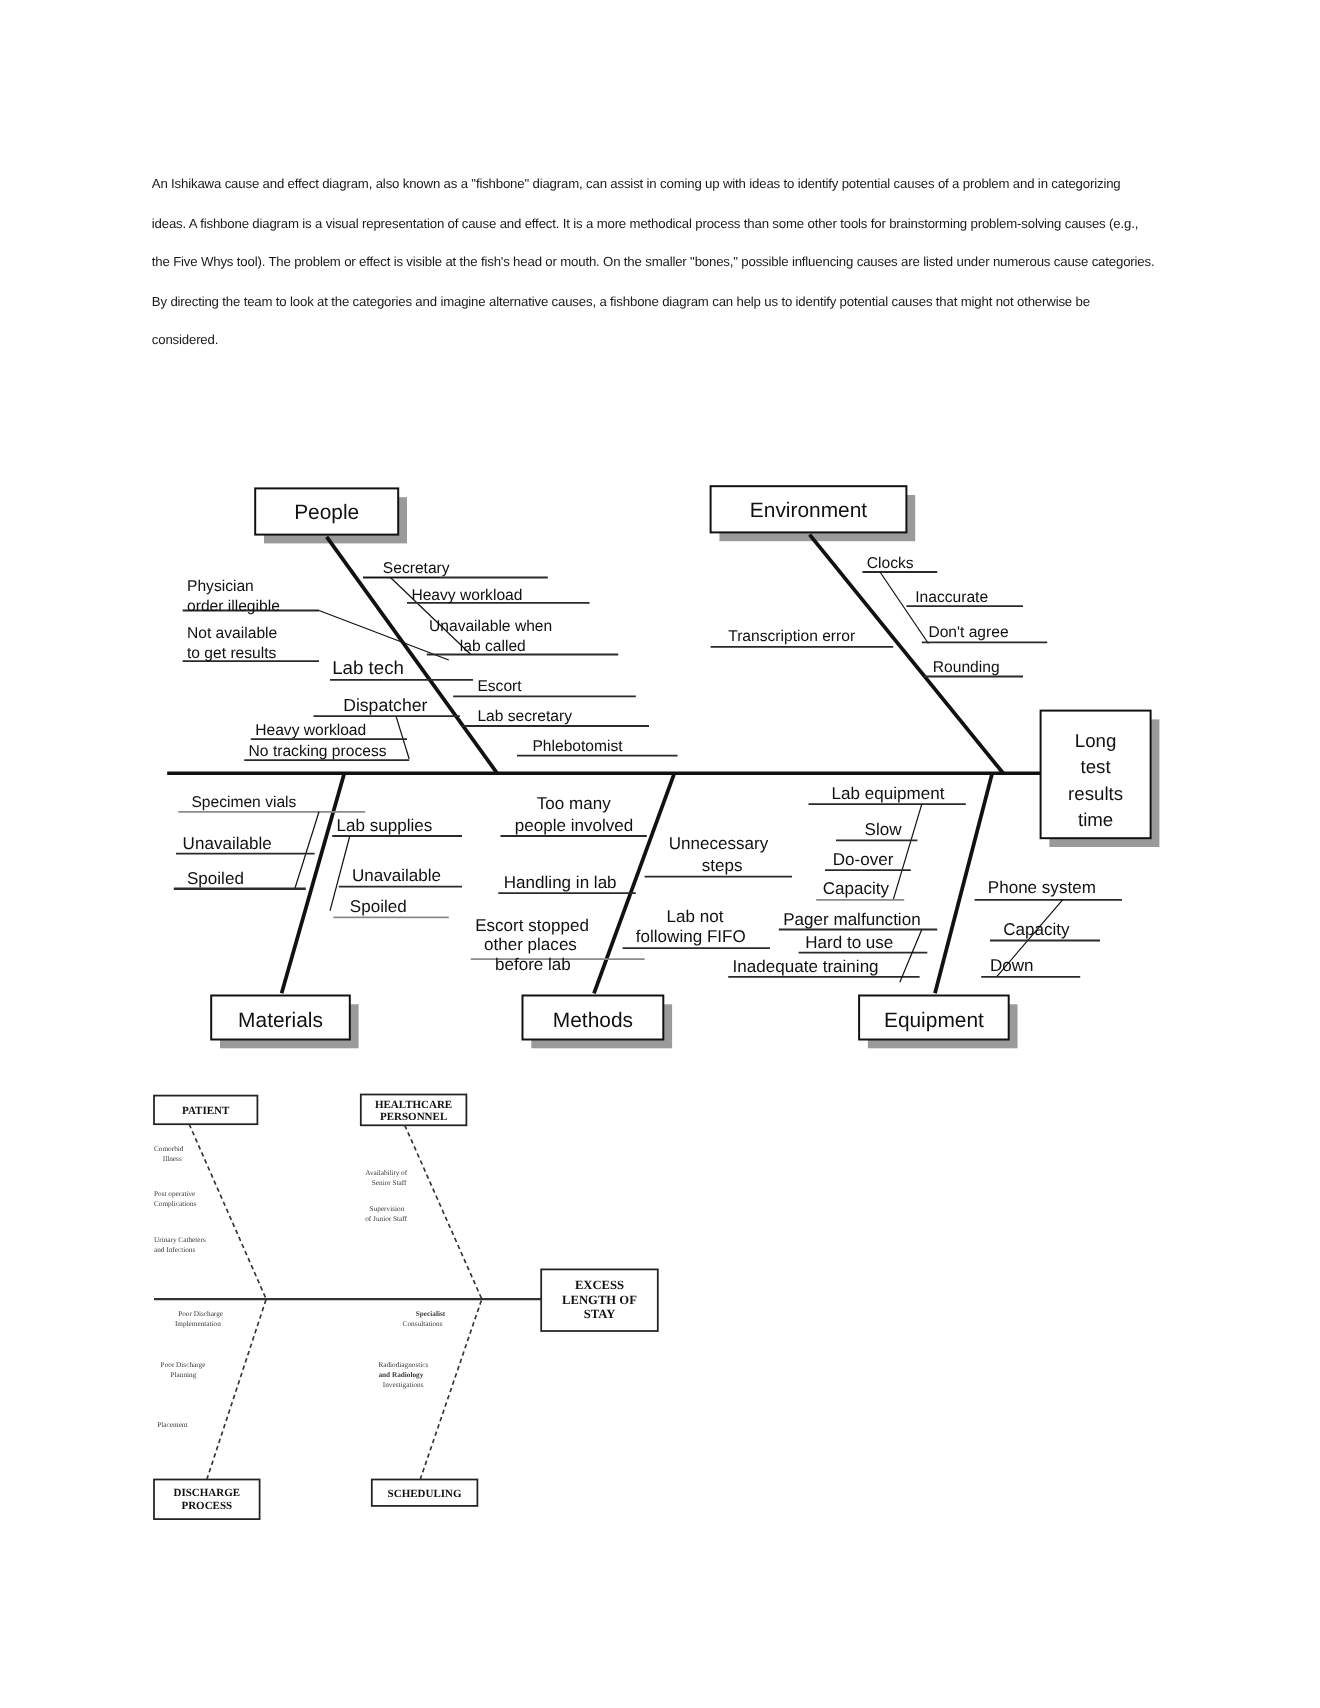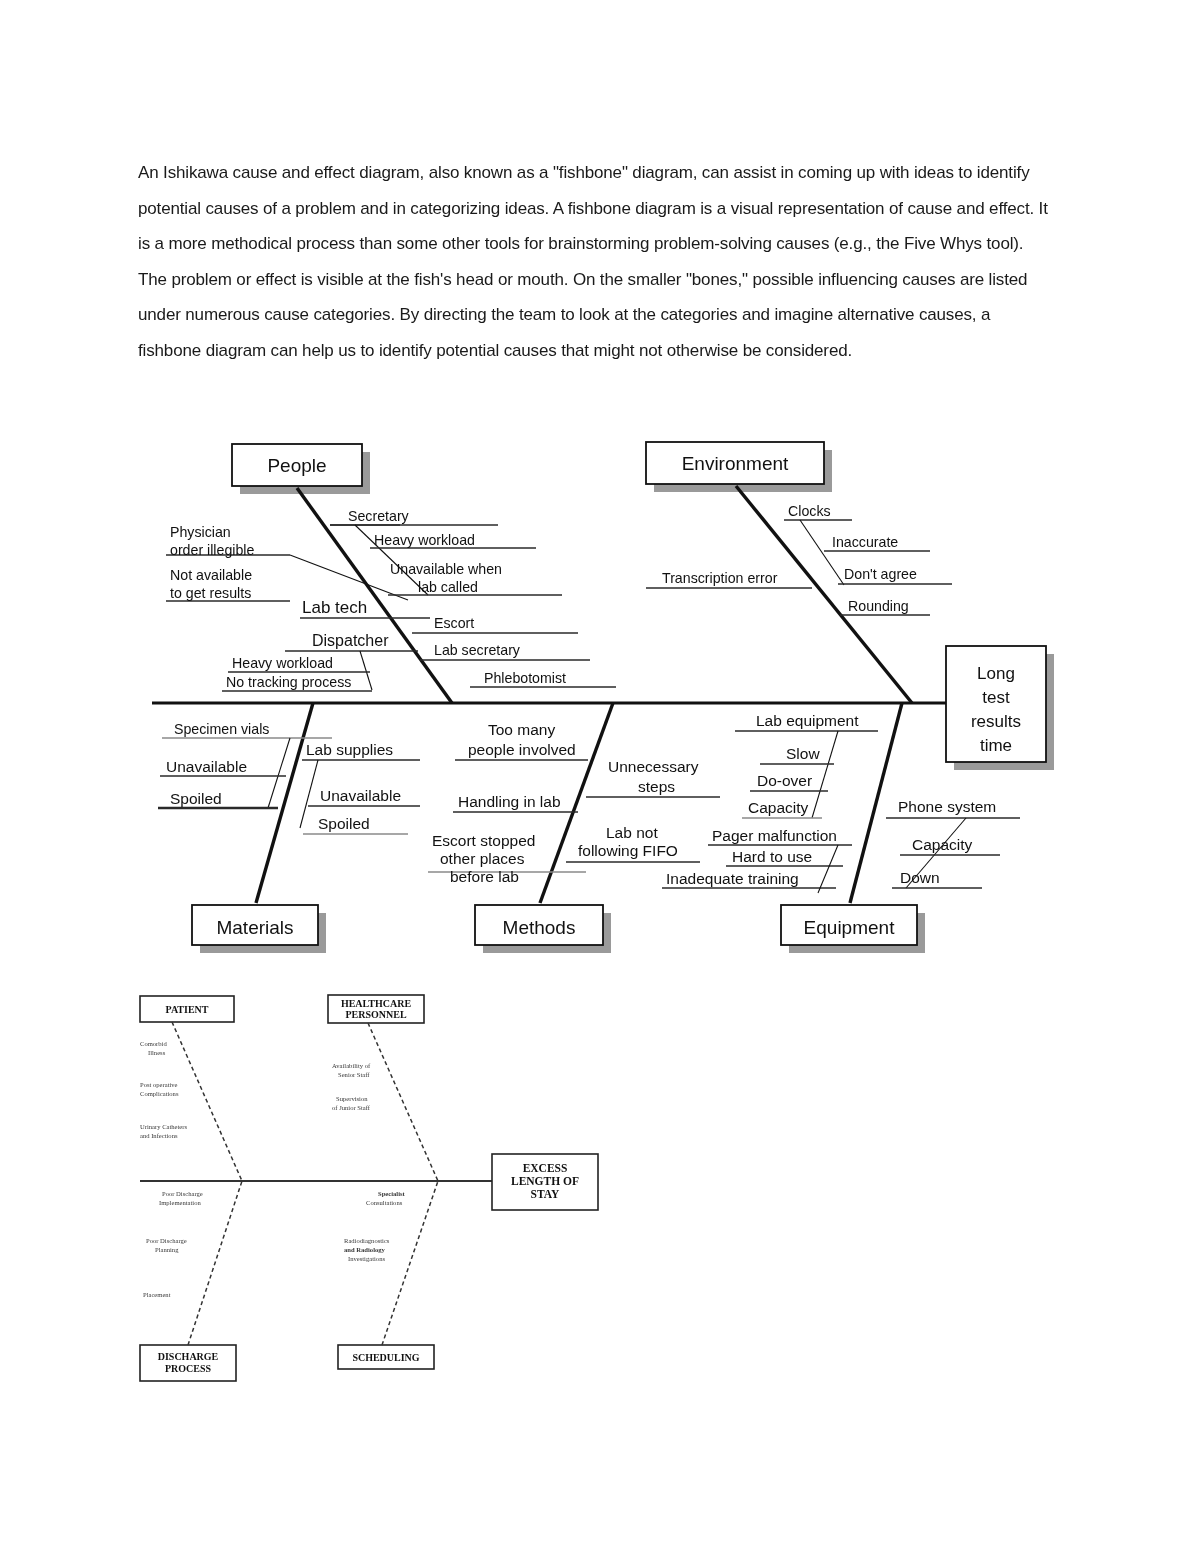--- a/index.html
+++ b/index.html
@@ -1,21 +1,21 @@
 <!DOCTYPE html>
 <html><head>
 <meta charset="utf-8">
 <style>
   html,body{margin:0;padding:0;background:#ffffff;}
   body{width:1200px;height:1553px;position:relative;overflow:hidden;
        font-family:"Liberation Sans",sans-serif;color:#111;}
 
   
   #intro{position:absolute;left:138px;top:138px;width:912px;
-         font-size:17px;line-height:35.5px;color:#1a1a1a;
+         font-size:12px;line-height:35.5px;color:#1a1a1a;
          letter-spacing:-0.15px;}
 
   
   .canvas{position:absolute;left:0;top:0;}
   svg text{font-family:"Liberation Sans",sans-serif;fill:#111;}
 
   
   .fb1-cat{font-size:19px;}
   .fb1-head{font-size:17px;}
   .fb1-lbl{font-size:14.2px;}

